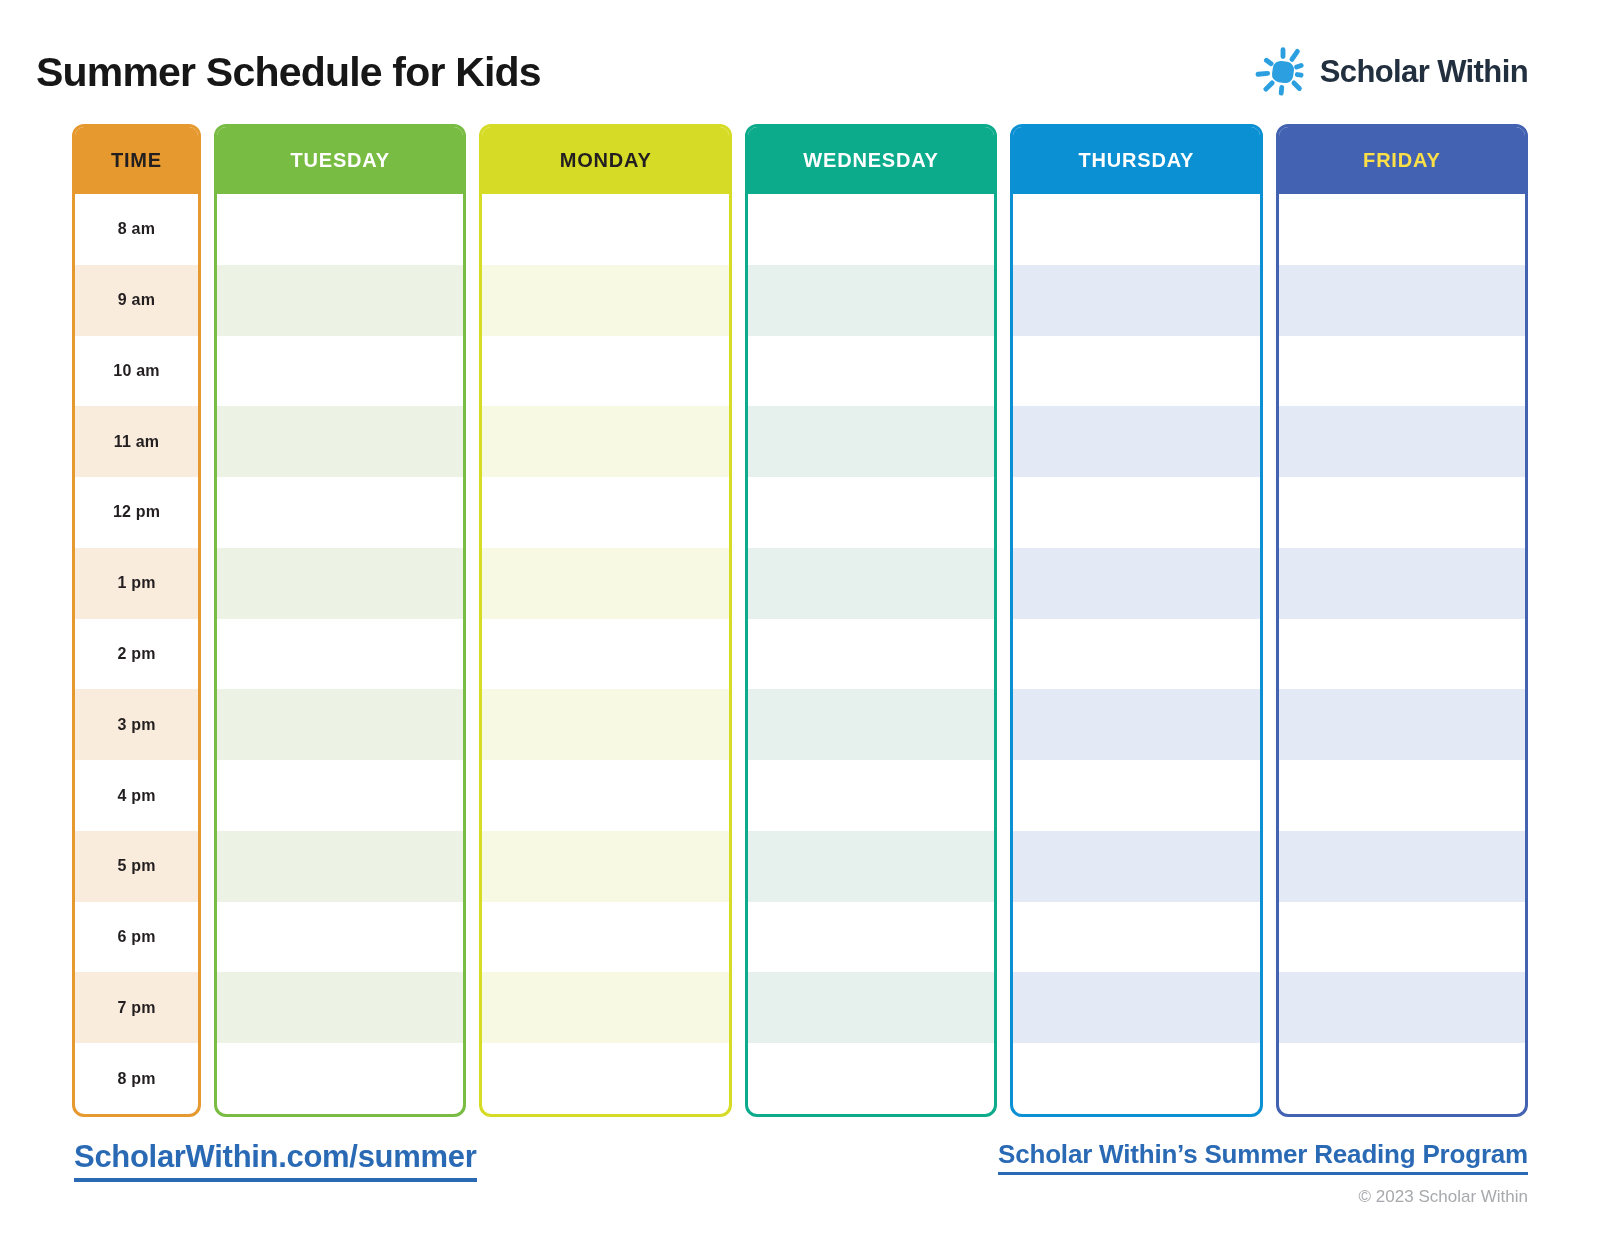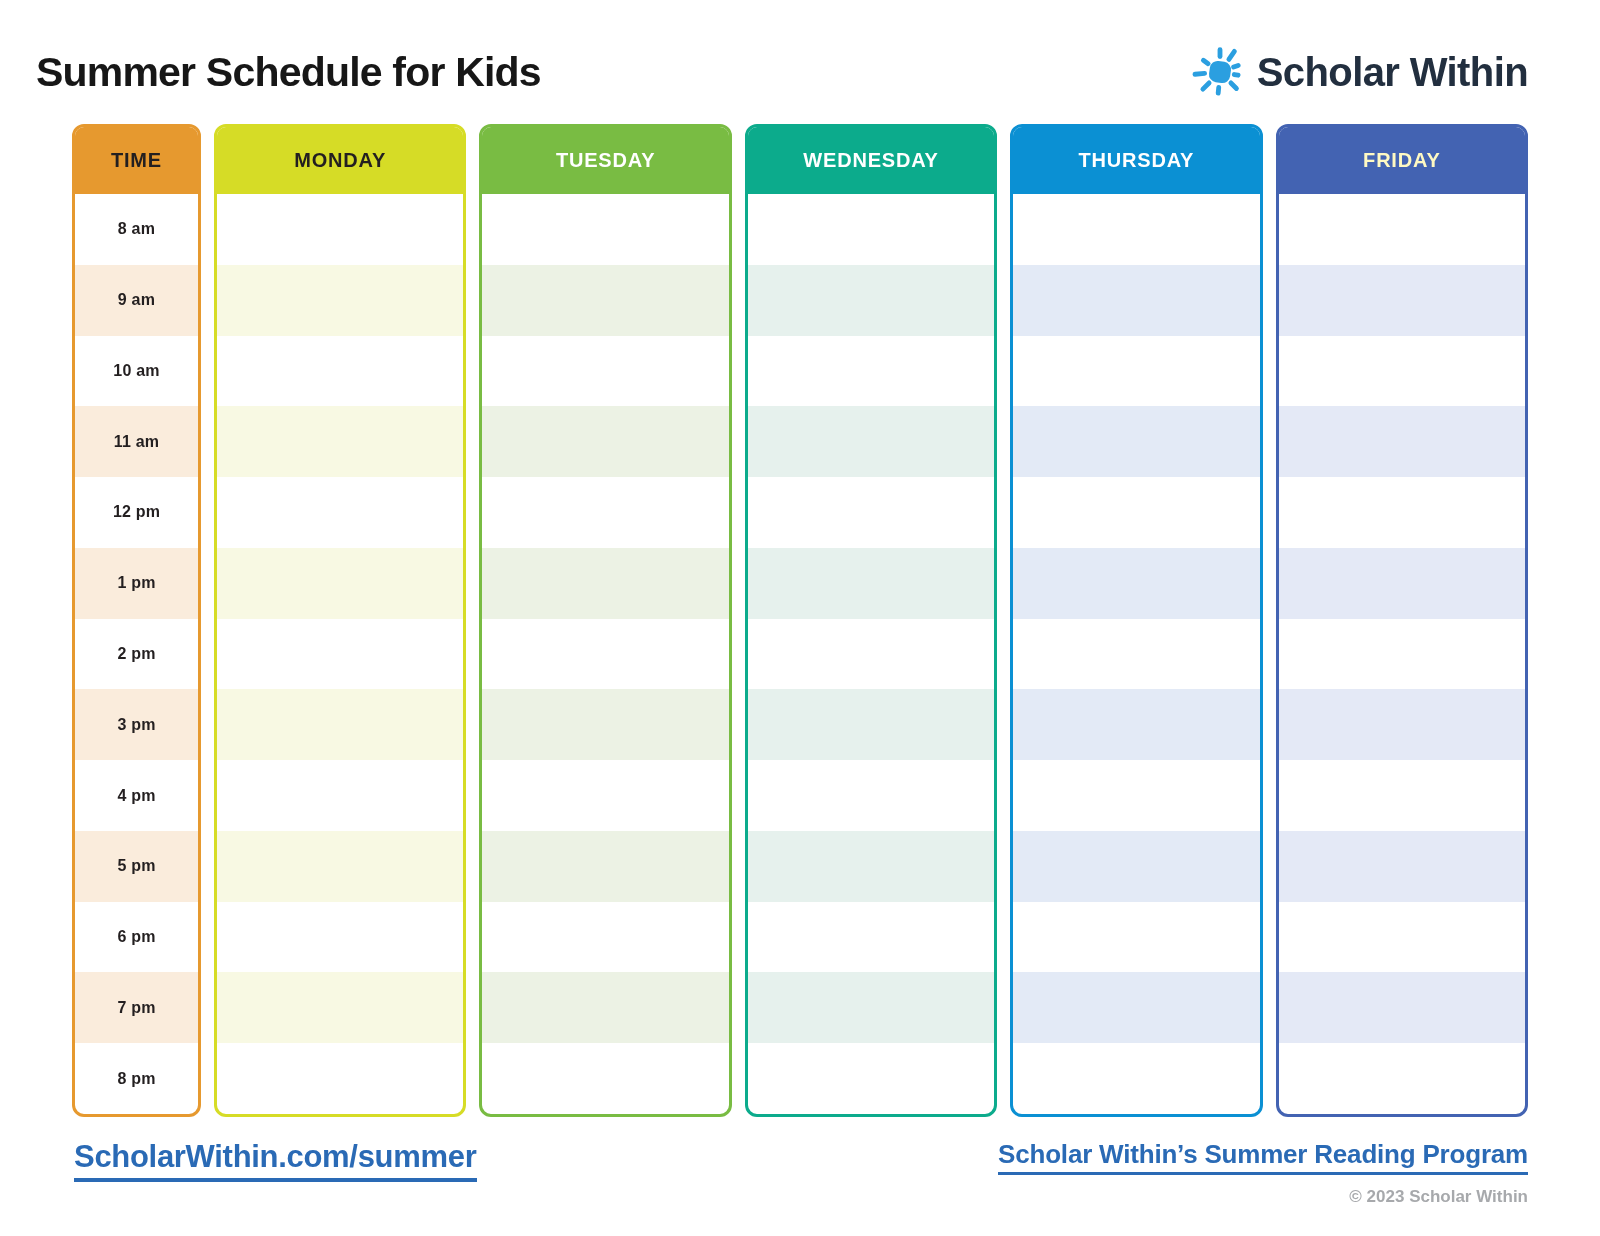--- a/index.html
+++ b/index.html
@@ -9,21 +9,21 @@
   }
   .topbar {
     display:flex; justify-content:space-between; align-items:center;
     padding:40px 72px 0 36px; height:64px;
   }
   .page-title {
     margin:0; font-size:41px; font-weight:800; color:#171717; letter-spacing:-0.8px;
   }
   .logo { display:flex; align-items:center; gap:8px; }
   .logo svg { width:58px; height:58px; display:block; }
-  .logo-text { font-size:40px; font-weight:800; letter-spacing:-0.6px; }
+  .logo-text { font-size:31px; font-weight:800; letter-spacing:-0.6px; }
 
   .schedule {
     display:flex; gap:13px; margin:20px 72px 0 72px; height:993px;
   }
   .col {
     flex:1 1 0; display:flex; flex-direction:column;
     border:3px solid var(--col); border-radius:12px; overflow:hidden;
     background:#ffffff; box-sizing:border-box;
   }
   .time-col { flex:0 0 129px; }
@@ -47,21 +47,21 @@
     font-size:31px; font-weight:800; text-decoration:none;
     border-bottom:4px solid; padding-bottom:3px; letter-spacing:-0.3px;
     display:inline-block; cursor:pointer;
   }
   .footer-right { text-align:right; }
   .link-right {
     font-size:26px; font-weight:800; text-decoration:none;
     border-bottom:3px solid; padding-bottom:2px; letter-spacing:-0.2px;
     display:inline-block; cursor:pointer;
   }
-  .copyright { margin-top:12px; font-size:17px; font-weight:700; }
+  .copyright { margin-top:12px; font-size:17px; font-weight:400; }
 </style>
 </head>
 <body>
 
 <div class="page">
 
   <header class="topbar">
     <h1 class="page-title">Summer Schedule for Kids</h1>
     <div class="logo">
       <svg viewBox="0 0 60 60" fill="none" style="color: rgb(43, 159, 224);">
@@ -92,38 +92,38 @@
         <div class="cell time-cell">12 pm</div>
         <div class="cell time-cell">1 pm</div>
         <div class="cell time-cell">2 pm</div>
         <div class="cell time-cell">3 pm</div>
         <div class="cell time-cell">4 pm</div>
         <div class="cell time-cell">5 pm</div>
         <div class="cell time-cell">6 pm</div>
         <div class="cell time-cell">7 pm</div>
         <div class="cell time-cell">8 pm</div>
       </div>
-      <div class="col" style="--col: #D6DC26; --stripe: #F8F9E3;">
-        <div class="col-header" style="color: rgb(35, 31, 32);">MONDAY</div>
+      <div class="col" style="--col: #79BC43; --stripe: #ECF2E4;">
+        <div class="col-header" style="color: rgb(255, 255, 255);">TUESDAY</div>
         <div class="cell slot-cell"></div>
         <div class="cell slot-cell"></div>
         <div class="cell slot-cell"></div>
         <div class="cell slot-cell"></div>
         <div class="cell slot-cell"></div>
         <div class="cell slot-cell"></div>
         <div class="cell slot-cell"></div>
         <div class="cell slot-cell"></div>
         <div class="cell slot-cell"></div>
         <div class="cell slot-cell"></div>
         <div class="cell slot-cell"></div>
         <div class="cell slot-cell"></div>
         <div class="cell slot-cell"></div>
       </div>
-      <div class="col" style="--col: #79BC43; --stripe: #ECF2E4;">
-        <div class="col-header" style="color: rgb(255, 255, 255);">TUESDAY</div>
+      <div class="col" style="--col: #D6DC26; --stripe: #F8F9E3;">
+        <div class="col-header" style="color: rgb(35, 31, 32);">MONDAY</div>
         <div class="cell slot-cell"></div>
         <div class="cell slot-cell"></div>
         <div class="cell slot-cell"></div>
         <div class="cell slot-cell"></div>
         <div class="cell slot-cell"></div>
         <div class="cell slot-cell"></div>
         <div class="cell slot-cell"></div>
         <div class="cell slot-cell"></div>
         <div class="cell slot-cell"></div>
         <div class="cell slot-cell"></div>
@@ -157,21 +157,21 @@
         <div class="cell slot-cell"></div>
         <div class="cell slot-cell"></div>
         <div class="cell slot-cell"></div>
         <div class="cell slot-cell"></div>
         <div class="cell slot-cell"></div>
         <div class="cell slot-cell"></div>
         <div class="cell slot-cell"></div>
         <div class="cell slot-cell"></div>
       </div>
       <div class="col" style="--col: #4363B2; --stripe: #E4E9F6;">
-        <div class="col-header" style="color: #fef9c3;">FRIDAY</div>
+        <div class="col-header" style="color: #fde047;">FRIDAY</div>
         <div class="cell slot-cell"></div>
         <div class="cell slot-cell"></div>
         <div class="cell slot-cell"></div>
         <div class="cell slot-cell"></div>
         <div class="cell slot-cell"></div>
         <div class="cell slot-cell"></div>
         <div class="cell slot-cell"></div>
         <div class="cell slot-cell"></div>
         <div class="cell slot-cell"></div>
         <div class="cell slot-cell"></div>

